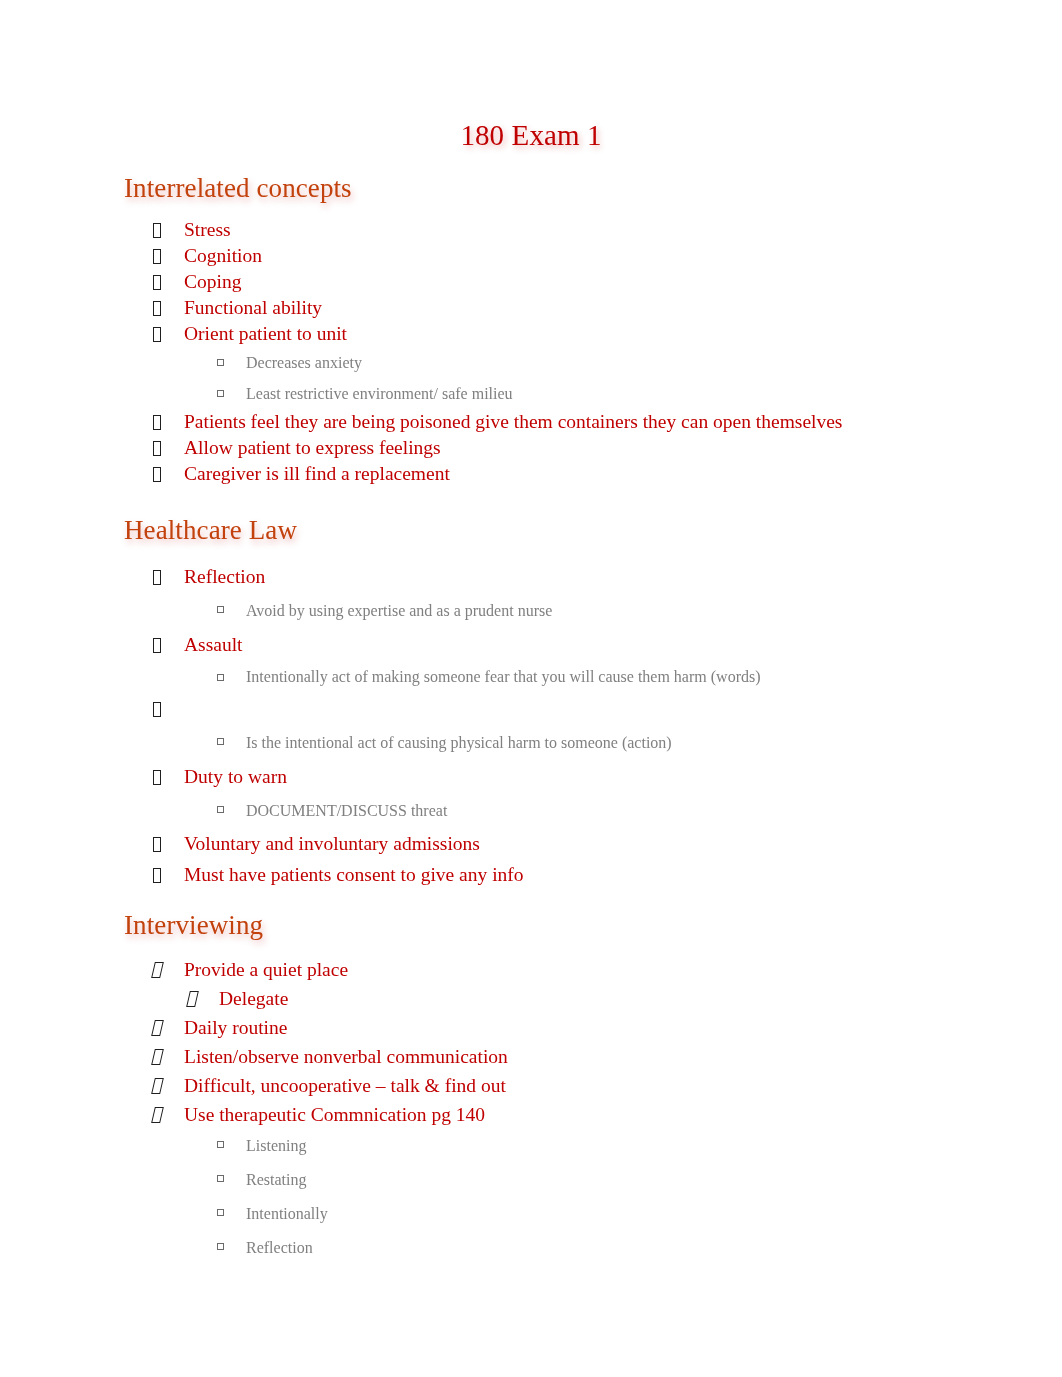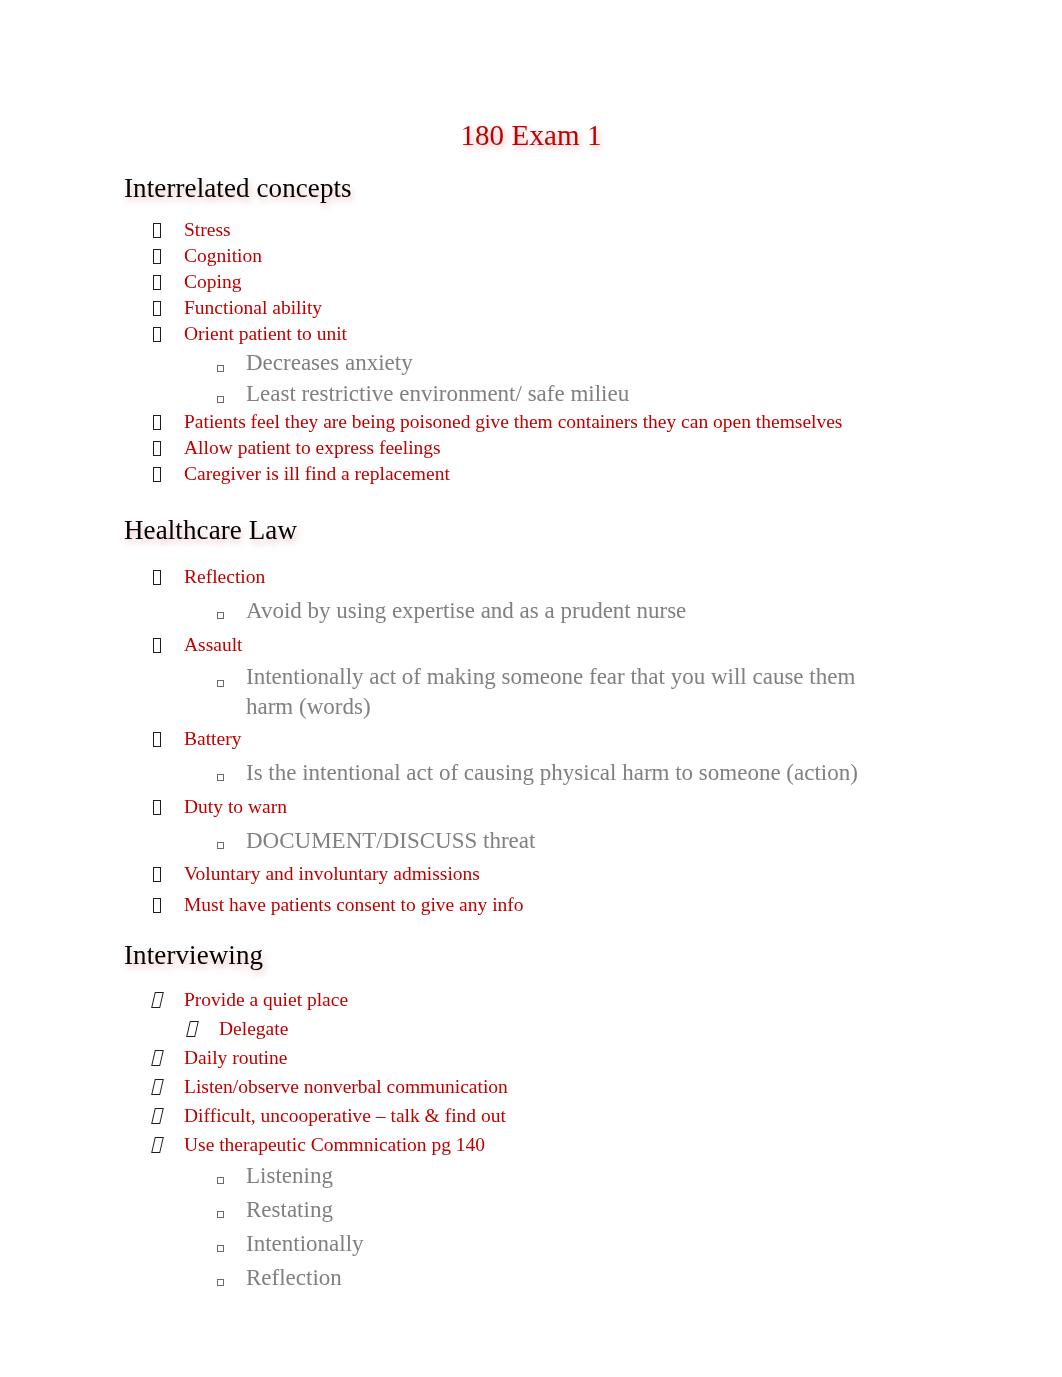--- a/index.html
+++ b/index.html
@@ -34,21 +34,21 @@
     font-weight: normal;
     text-shadow: 2px 3px 6px rgba(192, 0, 0, 0.30);
     letter-spacing: 0.1px;
   }
 
   
   .section-heading {
     font-size: 27px;
     line-height: 30px;
     font-weight: normal;
-    color: #000000;
+    color: #c2410c;
     margin: 0;
     padding-left: 124px;
     text-shadow: 2px 4px 7px rgba(192, 0, 0, 0.28);
     letter-spacing: 0.1px;
   }
 
   .sec-interrelated { padding-top: 21px; }
   .sec-healthcare   { padding-top: 28px; }
   .sec-interviewing { padding-top: 20px; }
 
@@ -99,21 +99,21 @@
     vertical-align: -2px;
     transform: skewX(-13deg);
   }
 
   
   .li2 {
     display: flex;
     align-items: flex-start;
     padding-left: 217px;
     color: #808080;
-    font-size: 23px;
+    font-size: 16px;
   }
   .li2 .bullet {
     flex: 0 0 auto;
     width: 29px;
     color: #595959;
     line-height: 1;
     padding-top: 6px;
   }
   .li2 .sq {
     display: inline-block;
@@ -215,21 +215,20 @@
       <span class="txt">Assault</span>
     </li>
 
     <li class="li2 sp-wrap" style="padding-right:200px;">
       <span class="bullet"><span class="sq"></span></span>
       <span class="txt">Intentionally act of making someone fear that you will cause them harm (words)</span>
     </li>
 
     <li class="li1 sp-loose">
       <span class="bullet"><span class="tofu"></span></span>
-      <span class="txt">Battery</span>
     </li>
 
     <li class="li2 sp-loose">
       <span class="bullet"><span class="sq"></span></span>
       <span class="txt">Is the intentional act of causing physical harm to someone (action)</span>
     </li>
 
     <li class="li1 sp-loose">
       <span class="bullet"><span class="tofu"></span></span>
       <span class="txt">Duty to warn</span>

